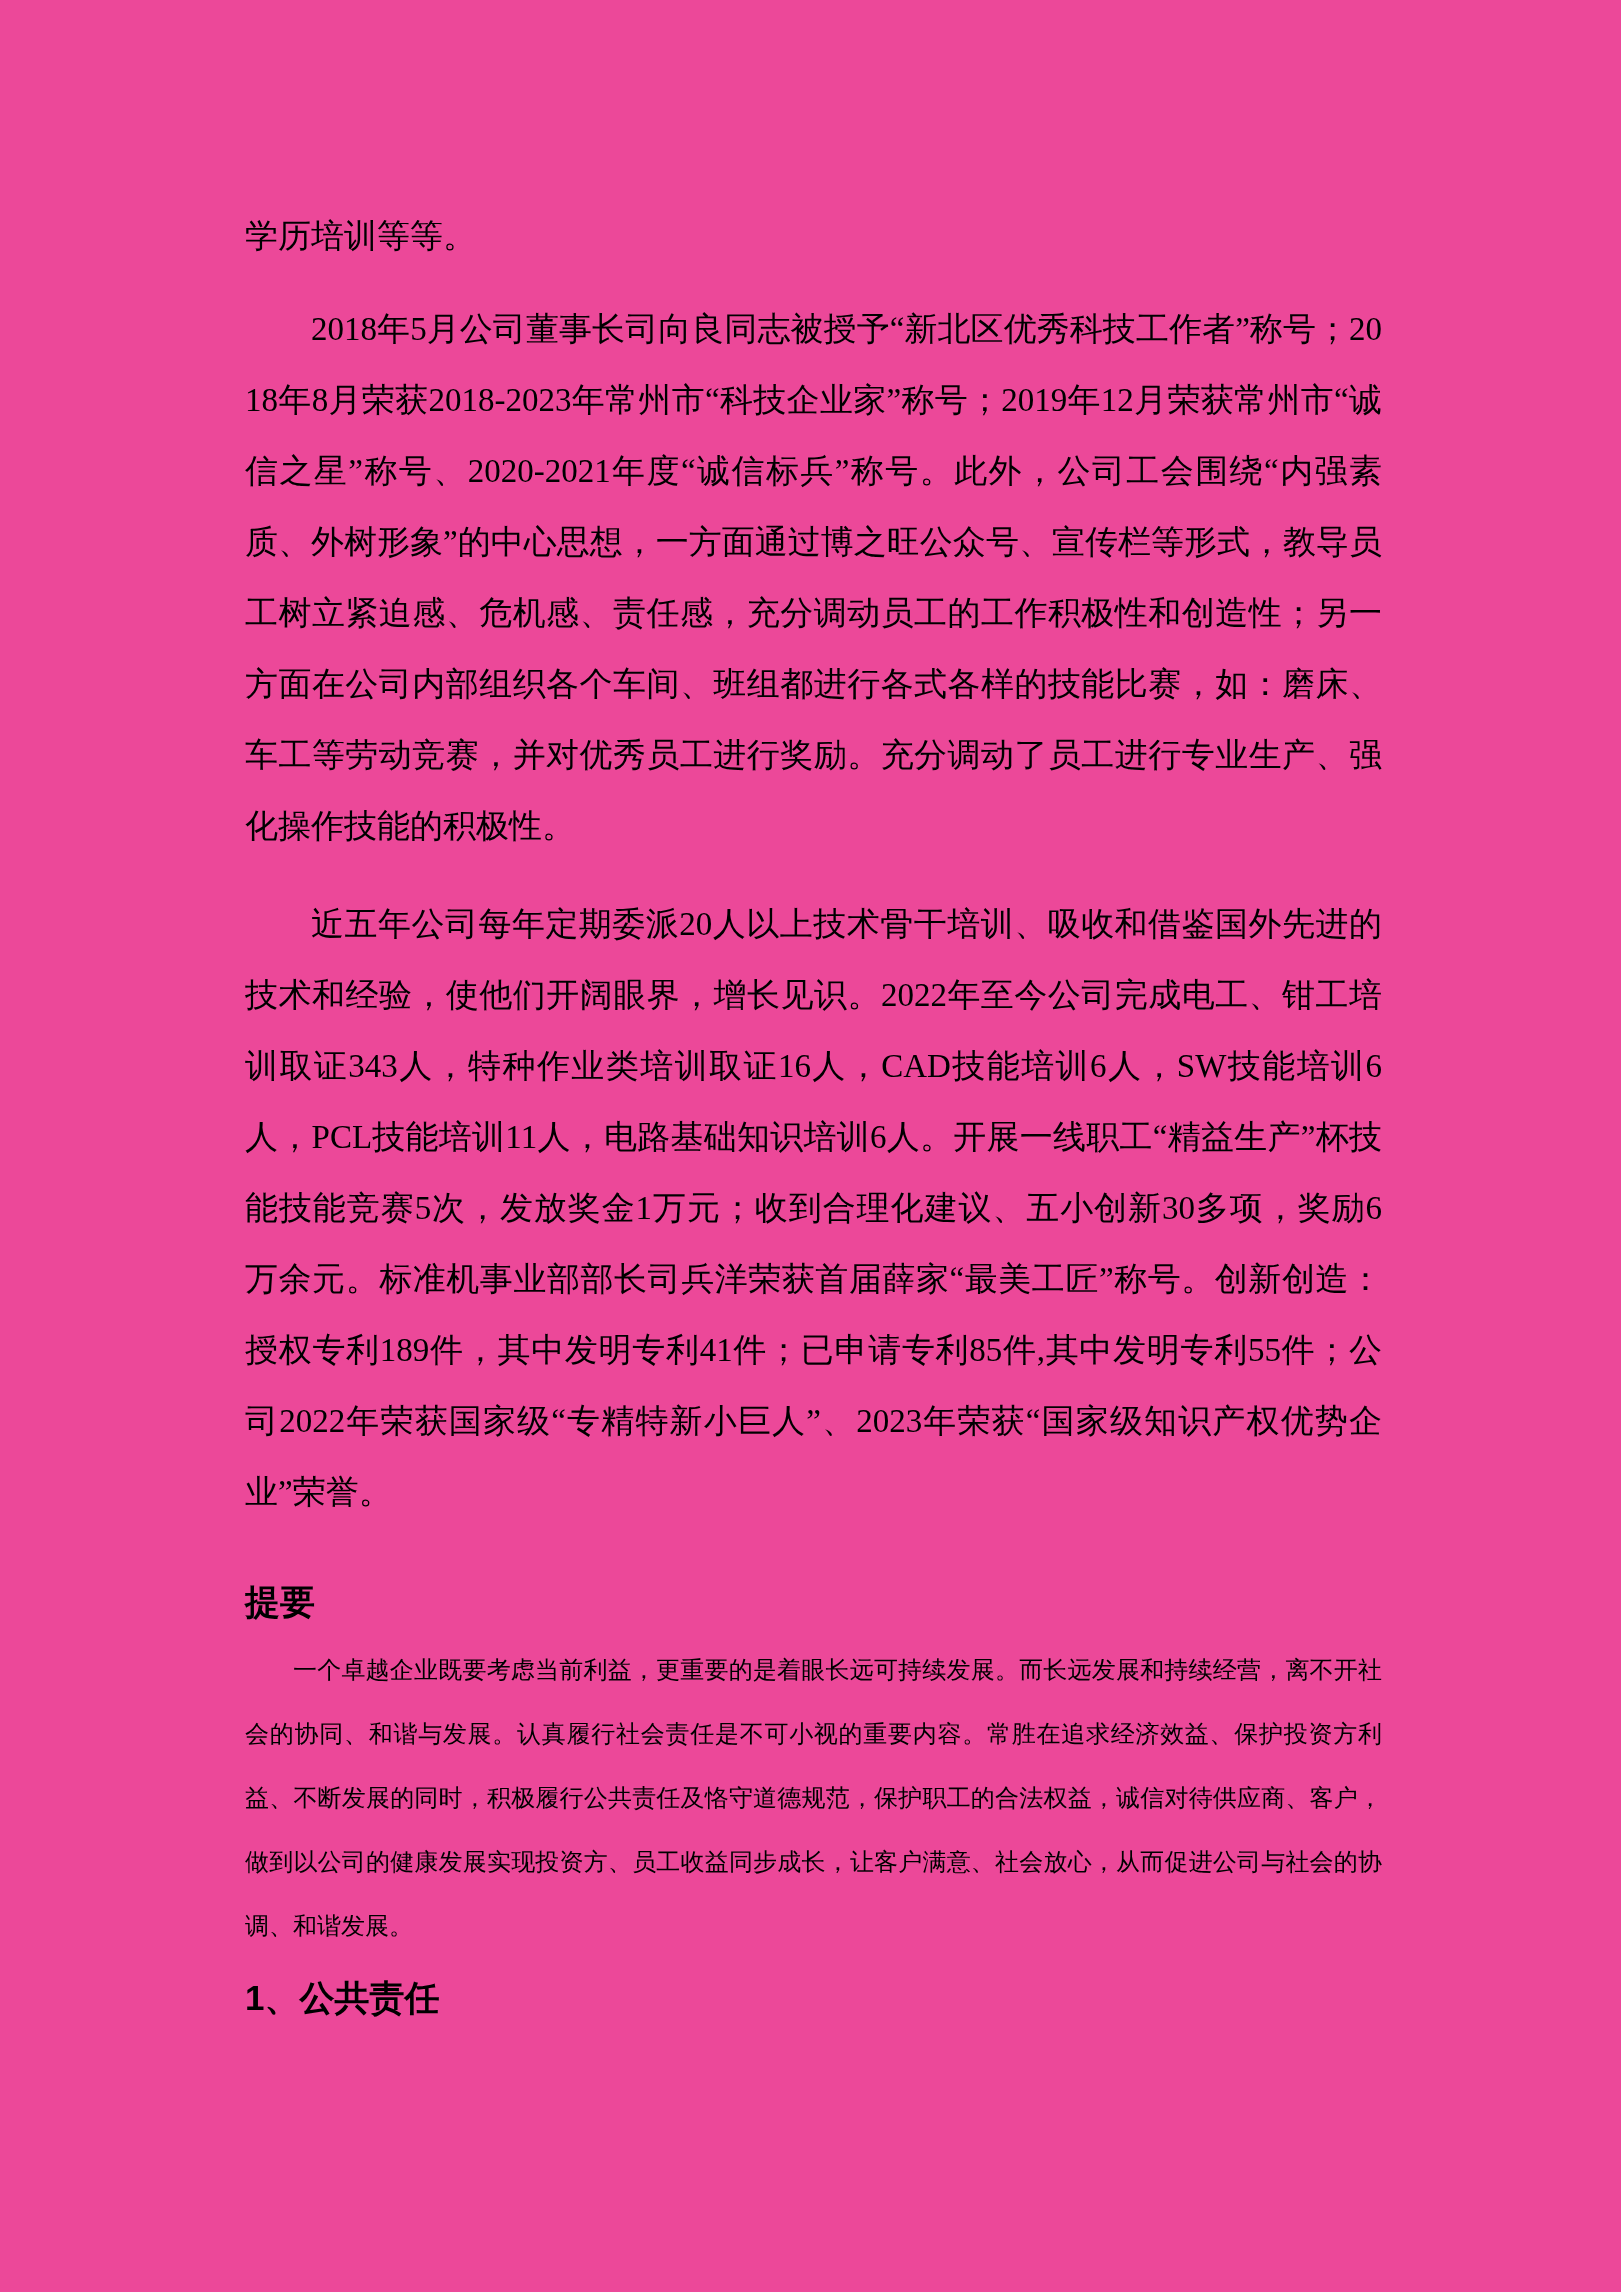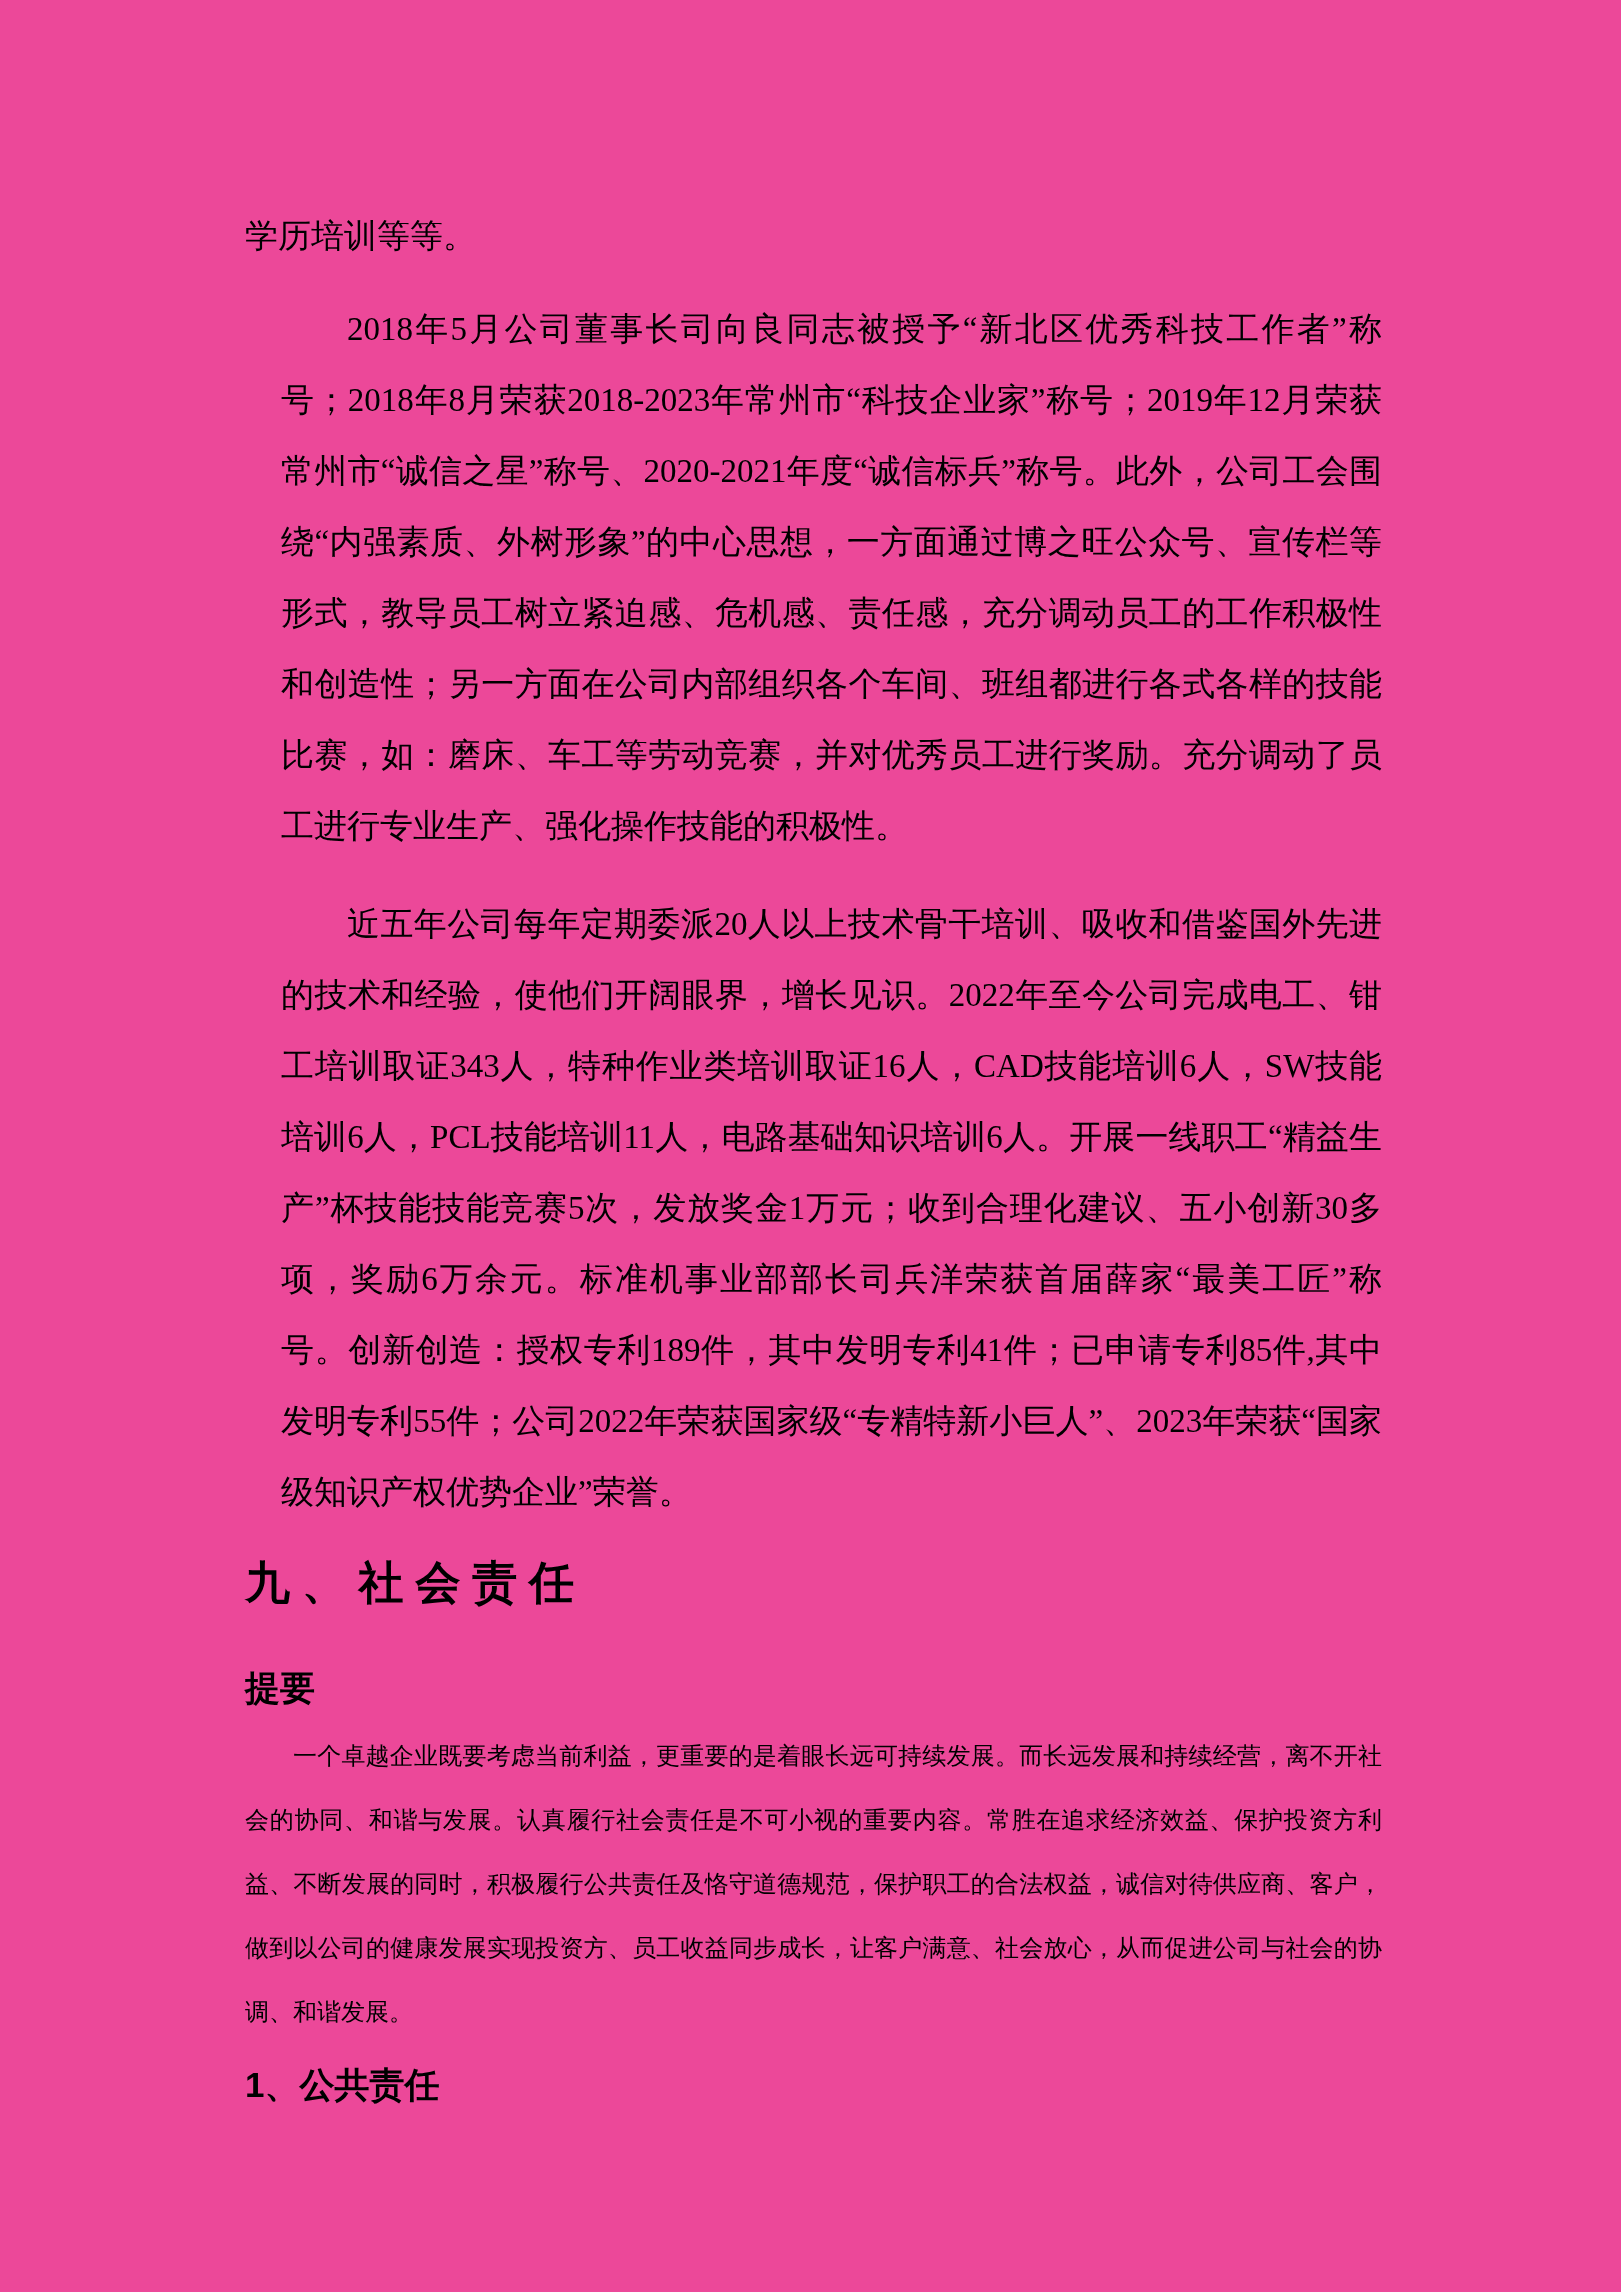--- a/index.html
+++ b/index.html
@@ -23,21 +23,20 @@
   }
   .body-par {
     margin: 0;
     font-size: 33px;
     line-height: 71px;
     text-align: justify;
     word-break: break-all;
   }
   .indent {
     text-indent: 2em;
-    margin-left: 36px;
   }
   .par-awards {
     margin-top: 21.6px;
   }
   .par-training {
     margin-top: 27.4px;
   }
   .section-heading {
     margin: 23.5px 0 0 0;
     font-family: "Liberation Sans", "DejaVu Sans", sans-serif;
@@ -75,21 +74,20 @@
 <body>
 
 <div class="page">
 
   <p class="body-par">学历培训等等。</p>
 
   <p class="body-par indent par-awards">2018年5月公司董事长司向良同志被授予“新北区优秀科技工作者”称号；2018年8月荣获2018-2023年常州市“科技企业家”称号；2019年12月荣获常州市“诚信之星”称号、2020-2021年度“诚信标兵”称号。此外，公司工会围绕“内强素质、外树形象”的中心思想，一方面通过博之旺公众号、宣传栏等形式，教导员工树立紧迫感、危机感、责任感，充分调动员工的工作积极性和创造性；另一方面在公司内部组织各个车间、班组都进行各式各样的技能比赛，如：磨床、车工等劳动竞赛，并对优秀员工进行奖励。充分调动了员工进行专业生产、强化操作技能的积极性。</p>
 
   <p class="body-par indent par-training">近五年公司每年定期委派20人以上技术骨干培训、吸收和借鉴国外先进的技术和经验，使他们开阔眼界，增长见识。2022年至今公司完成电工、钳工培训取证343人，特种作业类培训取证16人，CAD技能培训6人，SW技能培训6人，PCL技能培训11人，电路基础知识培训6人。开展一线职工“精益生产”杯技能技能竞赛5次，发放奖金1万元；收到合理化建议、五小创新30多项，奖励6万余元。标准机事业部部长司兵洋荣获首届薛家“最美工匠”称号。创新创造：授权专利189件，其中发明专利41件；已申请专利85件,其中发明专利55件；公司2022年荣获国家级“专精特新小巨人”、2023年荣获“国家级知识产权优势企业”荣誉。</p>
 
-  <h1 class="section-heading">九、社会责任</h1>
 
   <h2 class="summary-heading">提要</h2>
 
   <p class="section-par indent par-summary">一个卓越企业既要考虑当前利益，更重要的是着眼长远可持续发展。而长远发展和持续经营，离不开社会的协同、和谐与发展。认真履行社会责任是不可小视的重要内容。常胜在追求经济效益、保护投资方利益、不断发展的同时，积极履行公共责任及恪守道德规范，保护职工的合法权益，诚信对待供应商、客户，做到以公司的健康发展实现投资方、员工收益同步成长，让客户满意、社会放心，从而促进公司与社会的协调、和谐发展。</p>
 
 
   <h3 class="subsection-heading">1、公共责任</h3>
 
 </div>
 

